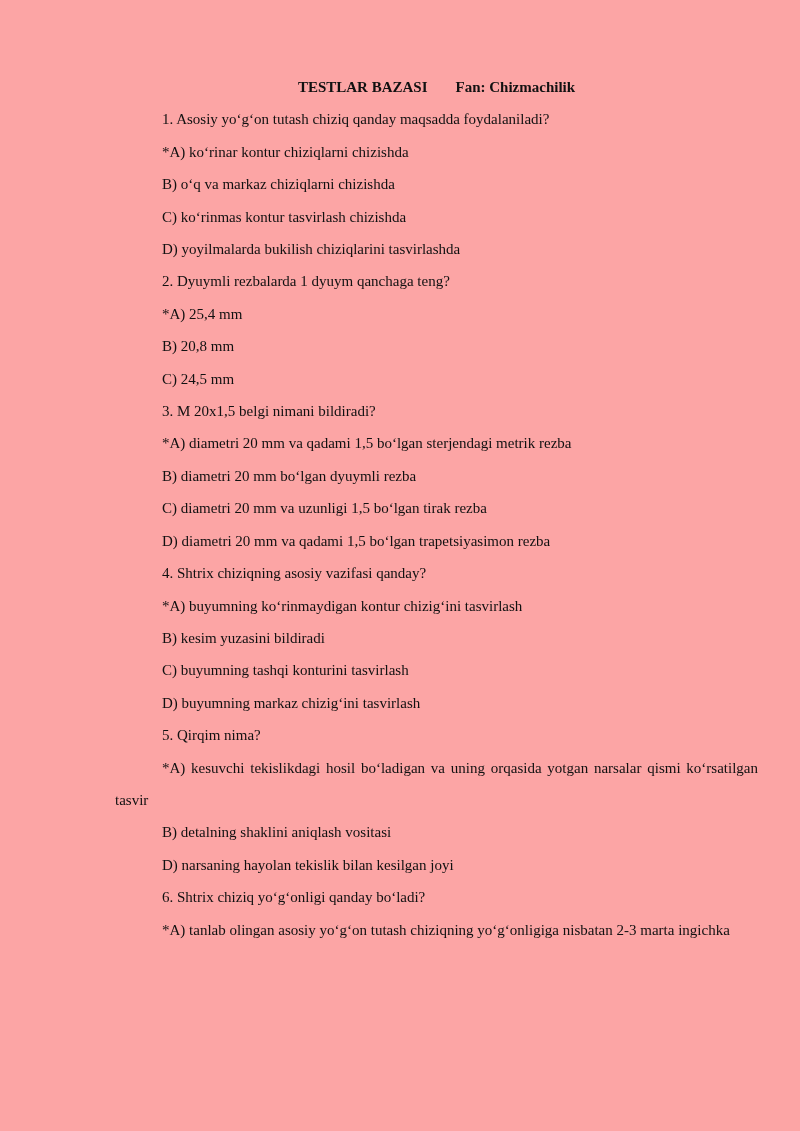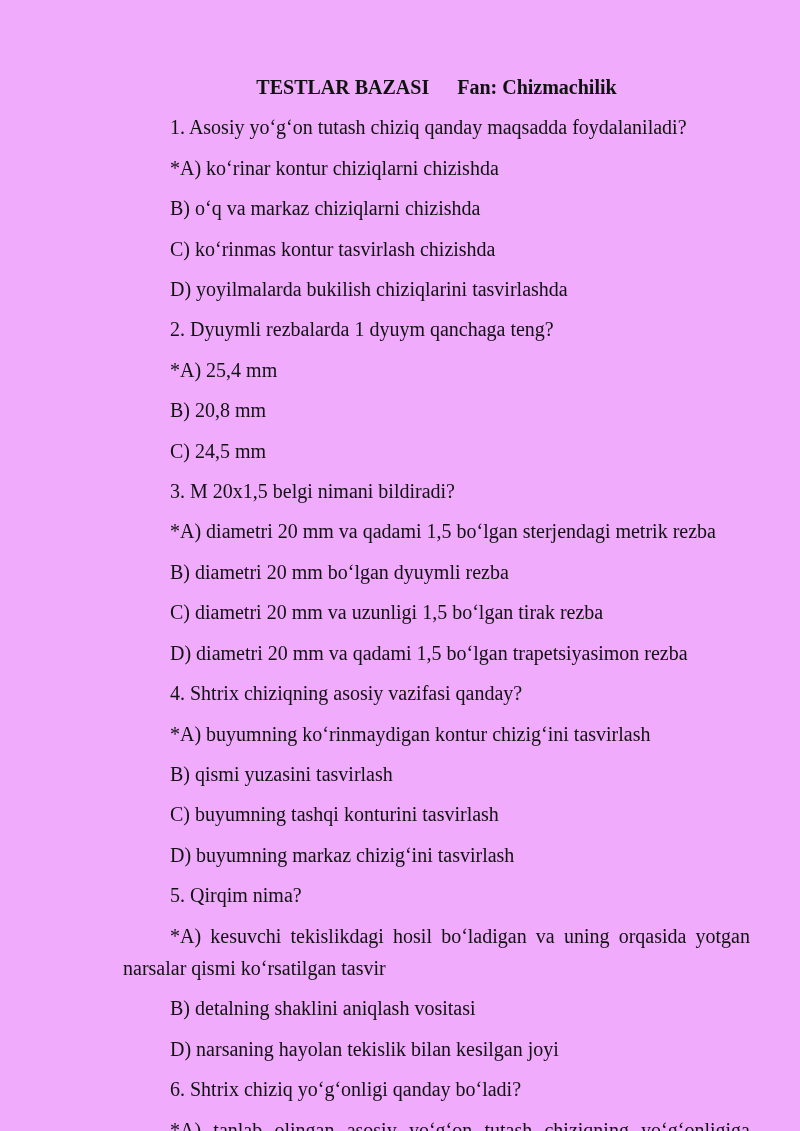--- a/index.html
+++ b/index.html
@@ -4,41 +4,41 @@
 <style>
   html, body {
     margin: 0;
     padding: 0;
     background: #ffffff;
   }
   .page {
     position: relative;
     width: 800px;
     height: 1131px;
-    background: #f0abfc;
+    background: #fca5a5;
     box-sizing: border-box;
     padding: 71px 42px 0 115px;
     overflow: hidden;
     font-family: "Liberation Serif", "DejaVu Serif", serif;
-    font-size: 20px;
+    font-size: 15px;
     line-height: 32.4px;
     color: #111111;
   }
   .doc-title {
     margin: 0;
     text-align: center;
     font-weight: bold;
     white-space: nowrap;
   }
   .doc-title .title-gap {
     display: inline-block;
     width: 28px;
   }
   p.para {
-    margin: 8px;
+    margin: 0;
     text-align: justify;
     text-indent: 47px;
   }
 </style>
 </head>
 <body>
 
 <div class="page">
 
   <p class="doc-title"><span>TESTLAR BAZASI</span><span class="title-gap"></span><span>Fan: Chizmachilik</span></p>
@@ -55,21 +55,21 @@
   <p class="para">C) 24,5 mm</p>
 
   <p class="para">3. M 20x1,5 belgi nimani bildiradi?</p>
   <p class="para">*A) diametri 20 mm va qadami 1,5 bo‘lgan sterjendagi metrik rezba</p>
   <p class="para">B) diametri 20 mm bo‘lgan dyuymli rezba</p>
   <p class="para">C) diametri 20 mm va uzunligi 1,5 bo‘lgan tirak rezba</p>
   <p class="para">D) diametri 20 mm va qadami 1,5 bo‘lgan trapetsiyasimon rezba</p>
 
   <p class="para">4. Shtrix chiziqning asosiy vazifasi qanday?</p>
   <p class="para">*A) buyumning ko‘rinmaydigan kontur chizig‘ini tasvirlash</p>
-  <p class="para">B) qismi yuzasini tasvirlash</p>
+  <p class="para">B) kesim yuzasini bildiradi</p>
   <p class="para">C) buyumning tashqi konturini tasvirlash</p>
   <p class="para">D) buyumning markaz chizig‘ini tasvirlash</p>
 
   <p class="para">5. Qirqim nima?</p>
   <p class="para">*A) kesuvchi tekislikdagi hosil bo‘ladigan va uning orqasida yotgan narsalar qismi ko‘rsatilgan tasvir</p>
   <p class="para">B) detalning shaklini aniqlash vositasi</p>
   <p class="para">D) narsaning hayolan tekislik bilan kesilgan joyi</p>
 
   <p class="para">6. Shtrix chiziq yo‘g‘onligi qanday bo‘ladi?</p>
   <p class="para">*A) tanlab olingan asosiy yo‘g‘on tutash chiziqning yo‘g‘onligiga nisbatan 2-3 marta ingichka</p>

